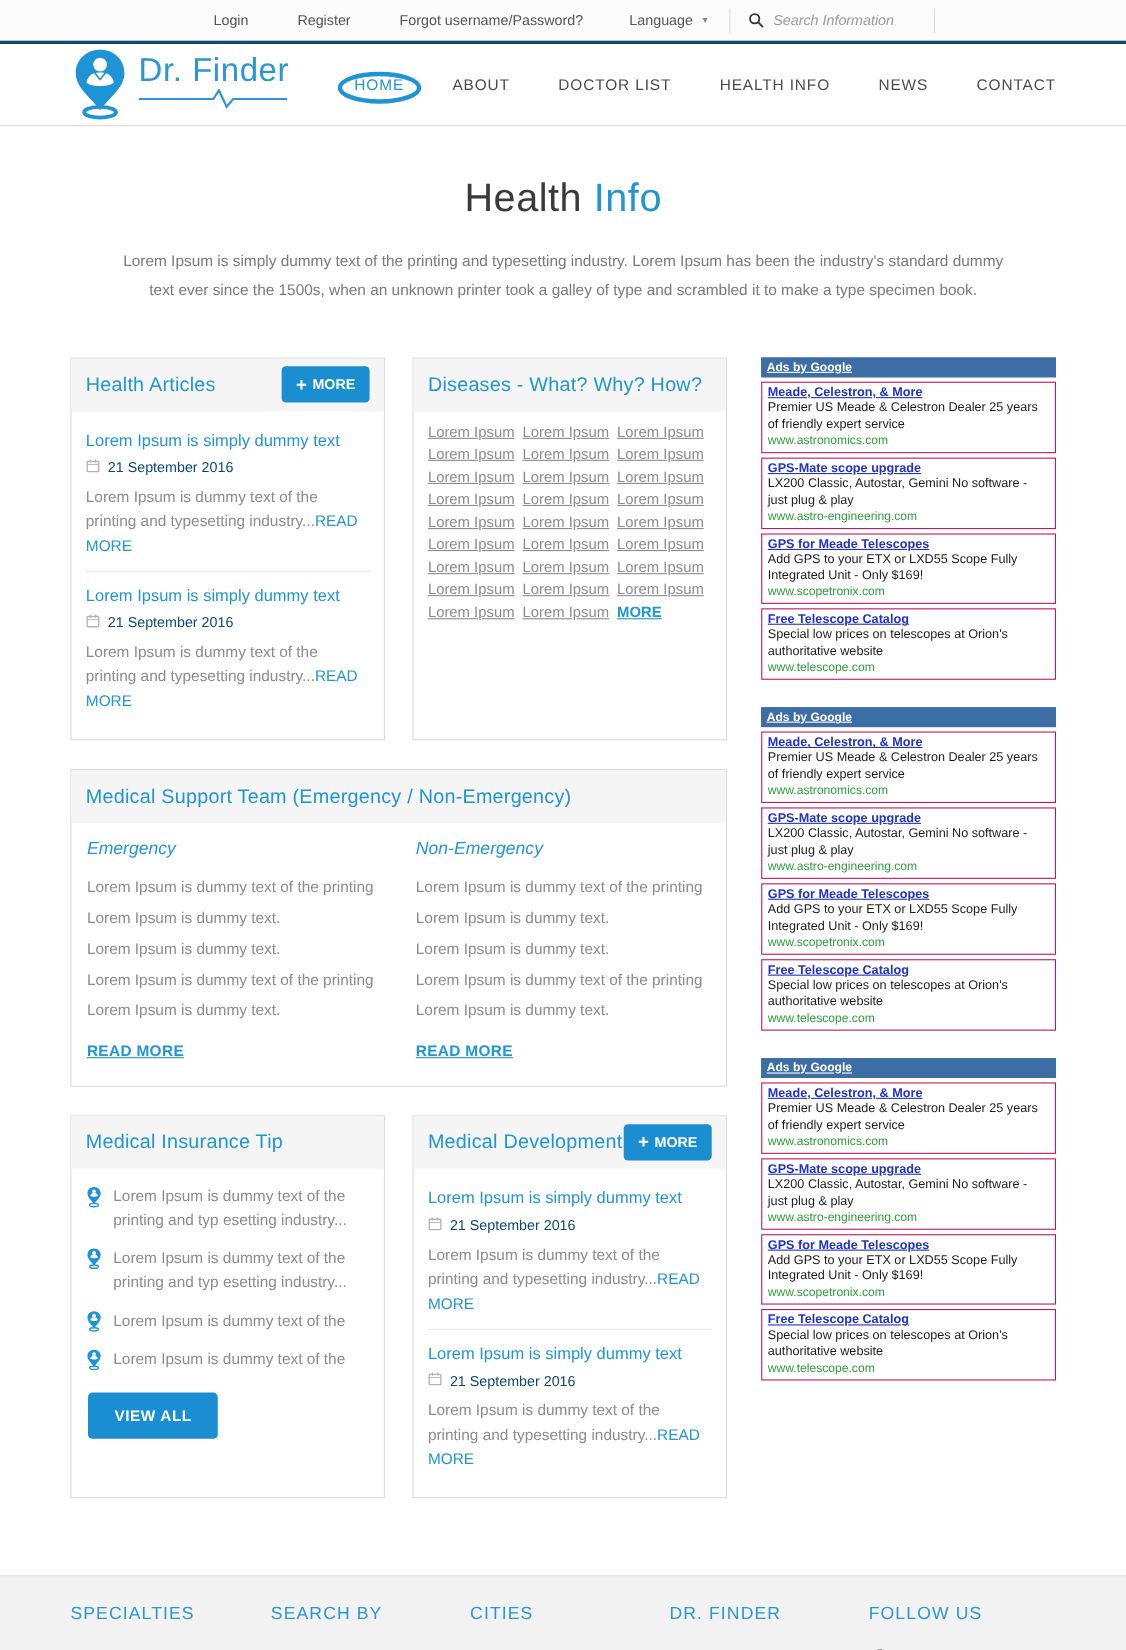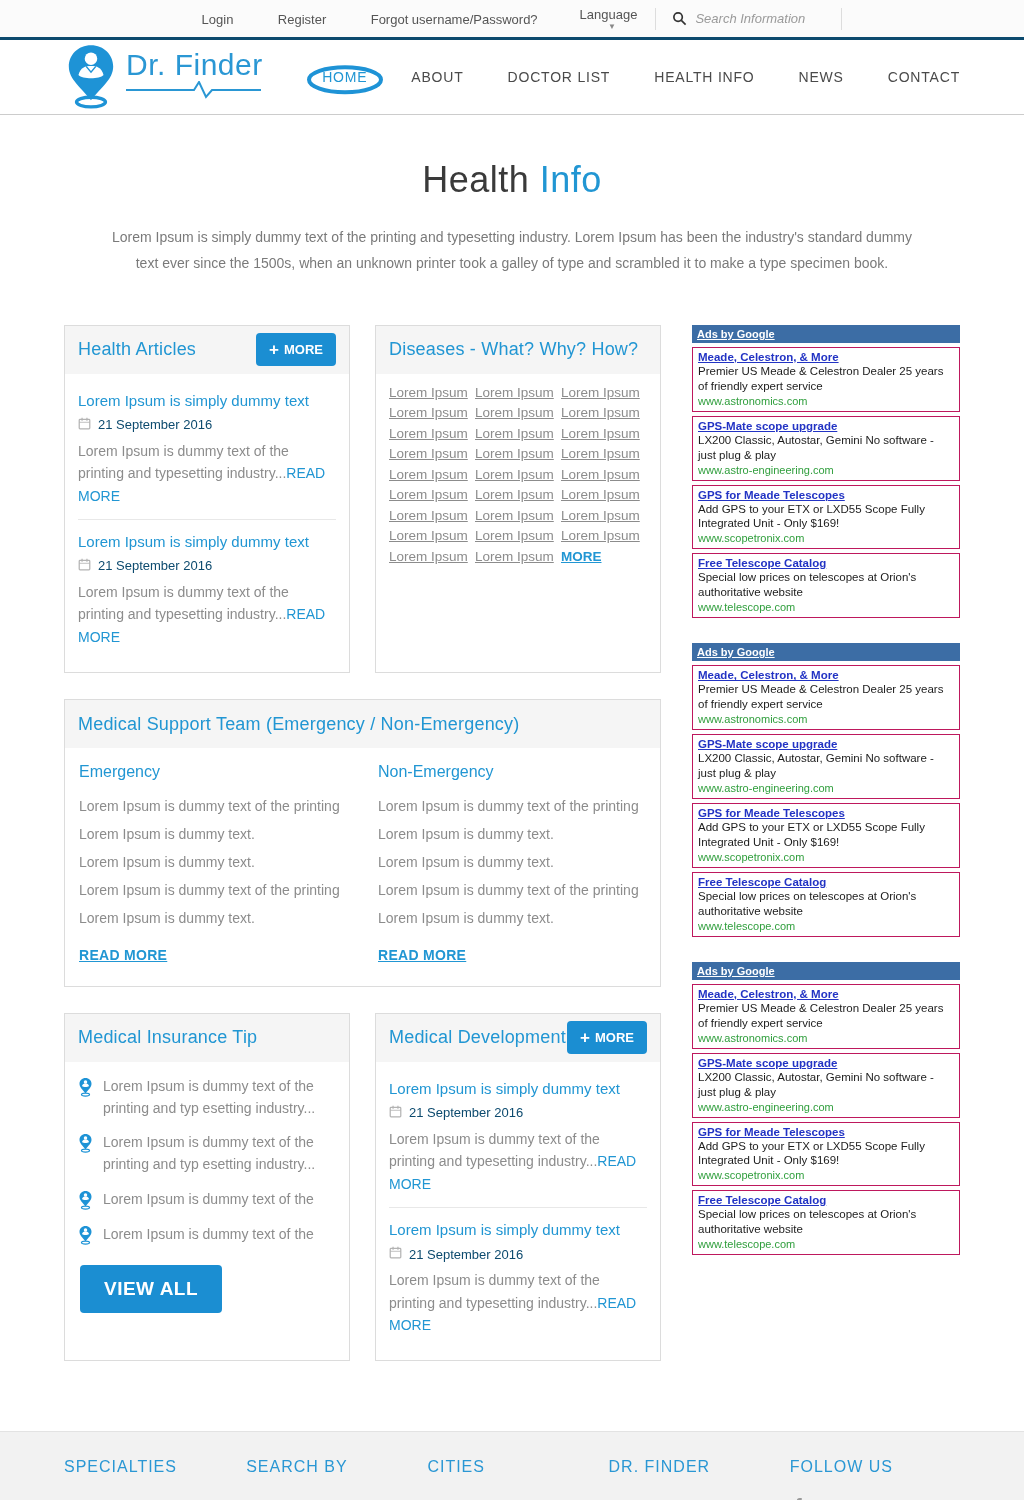--- a/index.html
+++ b/index.html
@@ -9,21 +9,21 @@
   }
   *{box-sizing:border-box;margin:0;padding:0;}
   html,body{background:#fff;}
   body{width:1024px;font-family:"Liberation Sans",sans-serif;color:#4a4a4a;}
   a{text-decoration:none;cursor:pointer;}
 
   
   .topbar{height:40px;background:#fbfbfb;border-bottom:3px solid #0c4a6e;display:flex;align-items:center;justify-content:center;}
   .topbar-inner{display:flex;align-items:center;}
   .topbar-link{color:#555;font-size:13px;margin:0 20px;}
-  .topbar-lang{display:flex;align-items:center;color:#555;font-size:13px;margin:0 18px 0 22px;cursor:pointer;flex-direction:column;}
+  .topbar-lang{display:flex;align-items:center;color:#555;font-size:13px;margin:0 18px 0 22px;cursor:pointer;}
   .topbar-lang .caret{font-size:8px;color:#888;margin-left:7px;}
   .vdiv{width:1px;height:22px;background:#ddd;display:inline-block;}
   .topbar-search{display:flex;align-items:center;margin:0 16px;}
   .search-icon{display:flex;margin-right:8px;}
   .search-input{border:none;background:transparent;outline:none;font-size:13px;width:130px;font-family:"Liberation Sans",sans-serif;color:#555;}
   .search-input::placeholder{font-style:italic;color:#9a9a9a;}
 
   
   .header{background:#fff;border-bottom:1px solid #ccc;}
   .header-inner{width:896px;margin:0 auto;height:74px;display:flex;align-items:center;justify-content:space-between;}
@@ -62,28 +62,28 @@
   .article-date{display:flex;align-items:center;gap:7px;color:#0c4a6e;font-size:13px;margin-bottom:7px;}
   .article-excerpt{color:#8c8c8c;font-size:14px;line-height:1.6;}
   .read-more{color:var(--accent);font-size:14px;}
 
   .disease-grid{display:grid;grid-template-columns:repeat(3,1fr);padding:9px 13px 11px;}
   .dcell{color:#8c8c8c;font-size:13.5px;line-height:20.5px;text-decoration:underline;}
   .more-link{color:var(--accent);font-weight:bold;text-decoration:underline;}
 
   .support-body{display:flex;justify-content:space-between;padding:15px 14px 22px;}
   .support-col{width:268px;}
-  .support-col-title{color:var(--accent);font-size:16px;font-weight:400;margin-bottom:15px;}
+  .support-col-title{color:var(--accent);font-size:16px;font-weight:400;margin-bottom:15px;font-style:italic;}
   .support-line{color:#8c8c8c;font-size:14px;line-height:1.57;margin-bottom:6px;}
   .support-read-more{display:inline-block;margin-top:11px;color:var(--accent);font-weight:bold;font-size:14px;text-decoration:underline;letter-spacing:.3px;}
 
   .tips-body{padding:14px 13px 14px;}
   .tip{display:flex;gap:10px;margin-bottom:13px;color:#8c8c8c;font-size:14px;line-height:1.55;}
   .tip-icon{flex:0 0 15px;display:flex;align-items:flex-start;padding-top:1px;}
-  .btn-viewall{background:var(--button);border:none;border-radius:4px;color:#fff;font-weight:bold;font-size:19px;letter-spacing:.5px;padding:13px 24px;margin:6px 0 6px 2px;cursor:pointer;font-family:"Liberation Sans",sans-serif;}
+  .btn-viewall{background:var(--button);border:none;border-radius:4px;color:#fff;font-weight:bold;font-size:14px;letter-spacing:.5px;padding:13px 24px;margin:6px 0 6px 2px;cursor:pointer;font-family:"Liberation Sans",sans-serif;}
 
   
   .col-ads{width:268px;}
   .ad-block{margin-bottom:25px;}
   .ad-head{background:var(--ad-header-bg);border:1px solid var(--ad-header-bg);color:#fff;font-size:11px;font-weight:bold;text-decoration:underline;padding:2px 4px;cursor:pointer;}
   .ad{border:1px solid #be185d;margin-top:4px;padding:3px 5px 4px;}
   .ad-title{display:block;color:var(--ad-link);font-size:11.5px;font-weight:bold;text-decoration:underline;margin-bottom:1px;}
   .ad-body{color:#1c1c1c;font-size:11.5px;line-height:1.3;}
   .ad-url{display:block;color:var(--ad-url);font-size:11px;margin-top:1px;}
 

